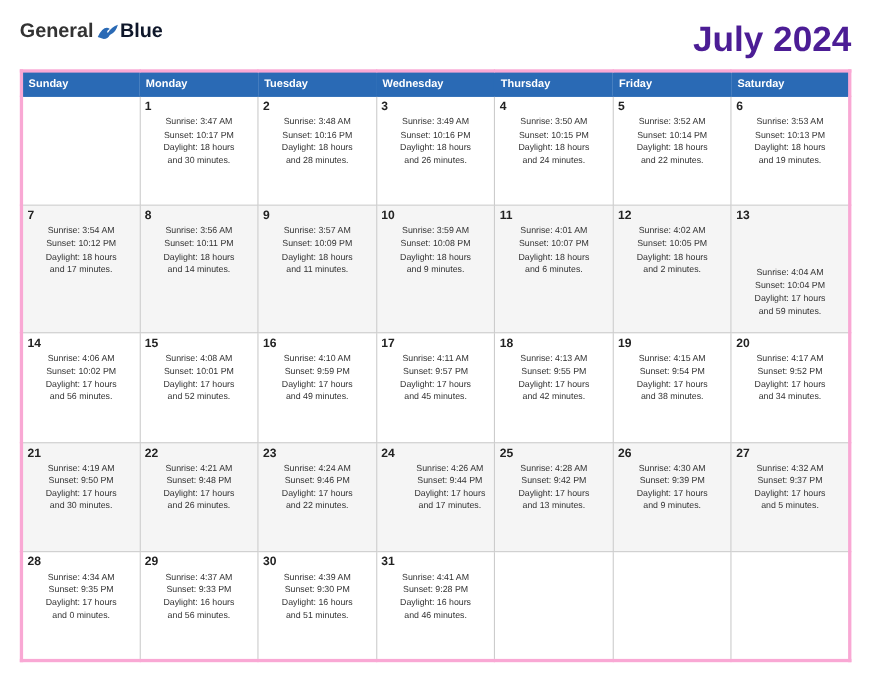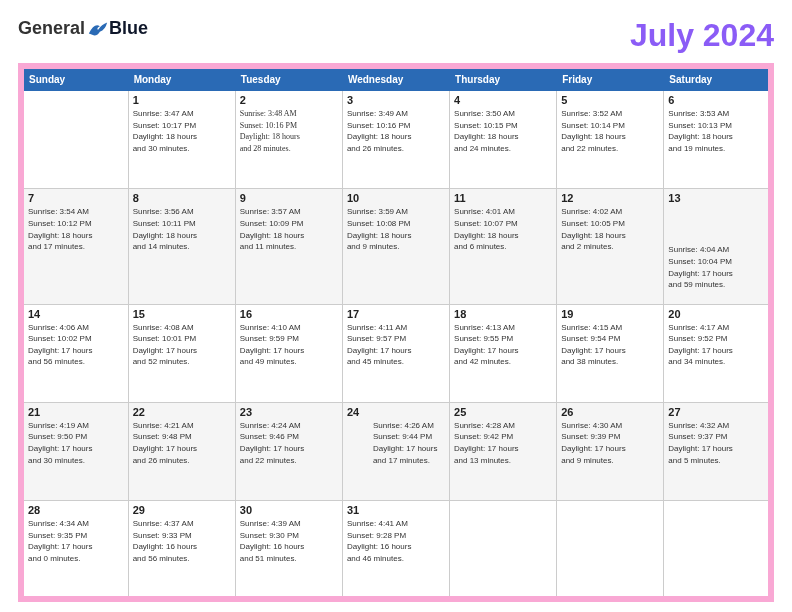--- a/index.html
+++ b/index.html
@@ -48,31 +48,31 @@
       width: 22px;
       height: 18px;
       margin-left: 2px;
     }
     .title-block {
       text-align: right;
     }
     .month-title {
       font-size: 32px;
       font-weight: bold;
-      color: #8b5cf6;
+      color: #4c1d95;
       line-height: 1.1;
     }
     .location-title {
       font-size: 15px;
       color: #555;
       margin-top: 2px;
     }
     .calendar {
       flex: 1;
-      border: 6px solid #f9a8d4;
+      border: 3px solid #f9a8d4;
       border-collapse: collapse;
       width: 100%;
       table-layout: fixed;
       font-size: 8.5px;
     }
     .calendar th {
       background-color: #2a6ab5;
       color: white;
       text-align: left;
       padding: 5px 5px;
@@ -90,20 +90,21 @@
       font-weight: bold;
       font-size: 11px;
       color: #222;
       display: block;
       margin-bottom: 2px;
     }
     .day-info {
       color: #333;
       font-size: 8px;
       line-height: 1.45;
+      text-align: center;
     }
     .empty-cell {
       background: #fff;
     }
     .alt-row td {
       background: #f5f5f5;
     }
     .normal-row td {
       background: #fff;
     }
@@ -144,21 +145,21 @@
           <td class="empty-cell"></td>
           <td>
             <span class="day-num">1</span>
             <div class="day-info" style="white-space: pre-line;">Sunrise: 3:47 AM
 Sunset: 10:17 PM
 Daylight: 18 hours
 and 30 minutes.</div>
           </td>
           <td>
             <span class="day-num">2</span>
-            <div class="day-info" style="white-space: pre-line; font-family: Liberation Serif, serif;">Sunrise: 3:48 AM
+            <div class="day-info" style="white-space: pre-line;">Sunrise: 3:48 AM
 Sunset: 10:16 PM
 Daylight: 18 hours
 and 28 minutes.</div>
           </td>
           <td>
             <span class="day-num">3</span>
             <div class="day-info" style="white-space: pre-line;">Sunrise: 3:49 AM
 Sunset: 10:16 PM
 Daylight: 18 hours
 and 26 minutes.</div>

